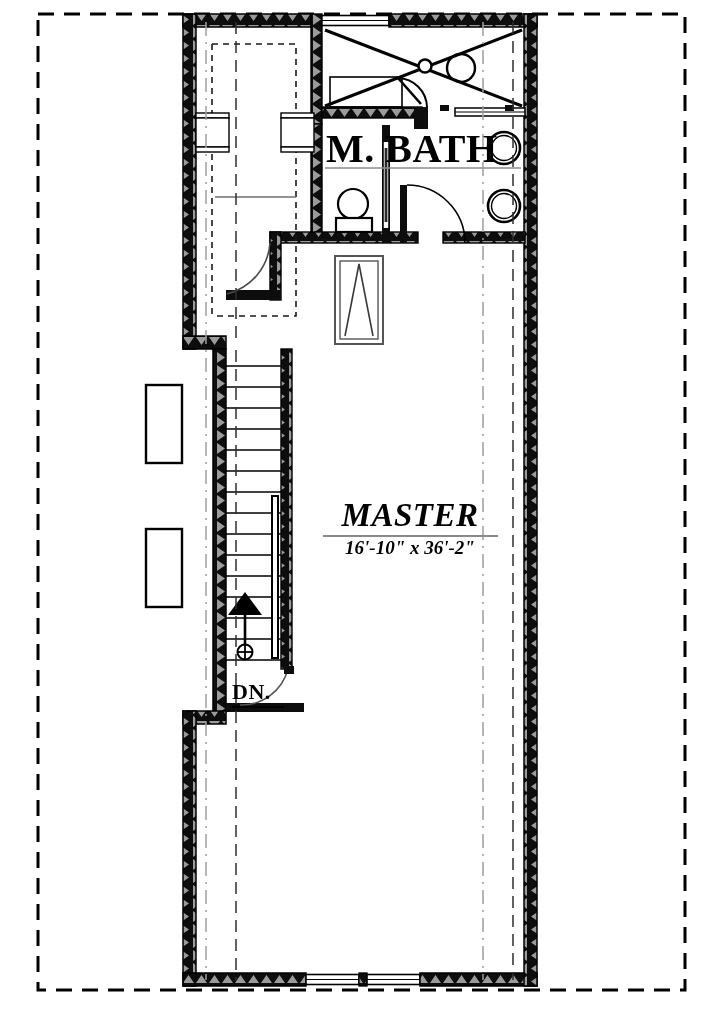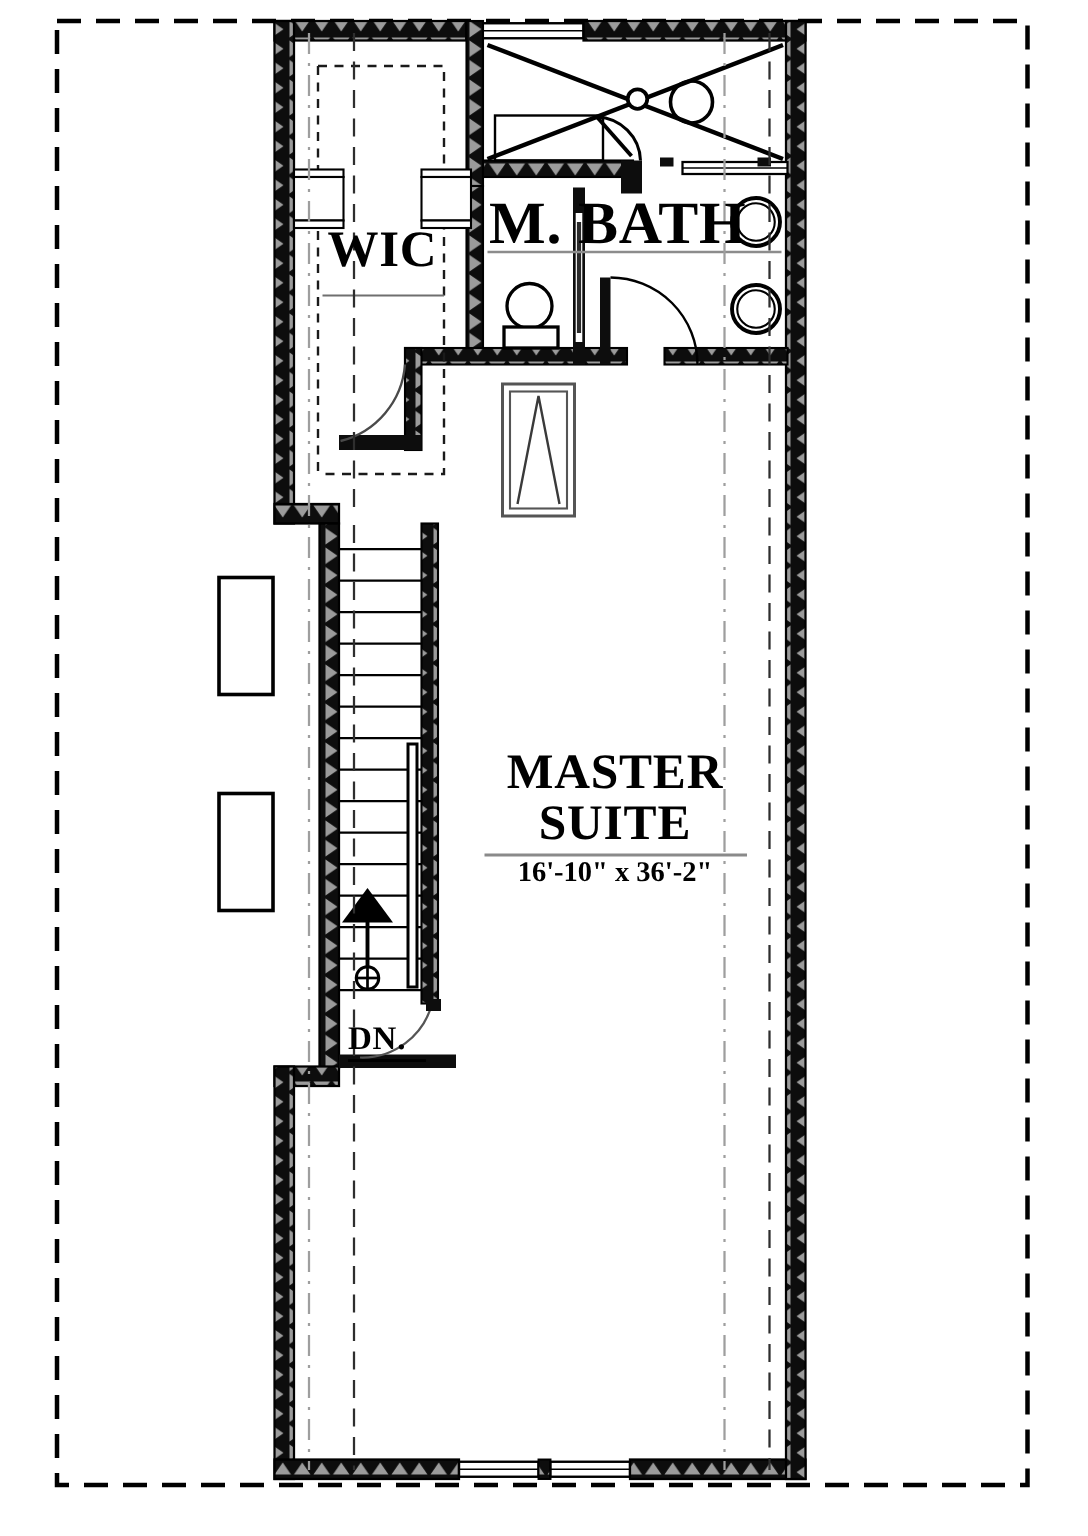--- a/index.html
+++ b/index.html
@@ -33,20 +33,21 @@
     letter-spacing: 0.5px;
     white-space: nowrap;
     user-select: none;
   }
   #label-master {
     left: 300px;
     top: 498px;
     width: 220px;
     font-size: 33px;
     line-height: 1.03;
+    font-style: italic;
   }
   #label-master .ms-line1 { display:block; }
   #label-master .ms-line2 { display:block; }
   #label-master .ms-rule {
     display: block;
     height: 2px;
     background: #8a8a8a;
     width: 175px;
     margin: 3px auto 1px auto;
   }
@@ -339,28 +340,24 @@
       <line x1="236" y1="350" x2="236" y2="980" stroke="#2e2e2e" stroke-width="1.5" stroke-dasharray="12 7"></line>
 
       <line x1="483" y1="22" x2="483" y2="980" stroke="#9e9e9e" stroke-width="1.5" stroke-dasharray="14 6 2 6"></line>
       <line x1="513" y1="22" x2="513" y2="980" stroke="#2e2e2e" stroke-width="1.5" stroke-dasharray="12 7"></line>
     </g>
 
   </svg>
 
   <div class="room-label" id="label-master">
     <span class="ms-line1">MASTER</span>
-    <span class="ms-line2">SUITE</span>
     <span class="ms-rule"></span>
     <span class="ms-dims">16'-10" x 36'-2"</span>
   </div>
 
-  <div class="room-label" id="label-wic">
-    <span>WIC</span>
-  </div>
 
   <div class="room-label" id="label-mbath">
     <span>M. BATH</span>
   </div>
 
   <div class="room-label" id="label-dn">
     <span>DN.</span>
     <span class="dn-rule"></span>
   </div>
 

